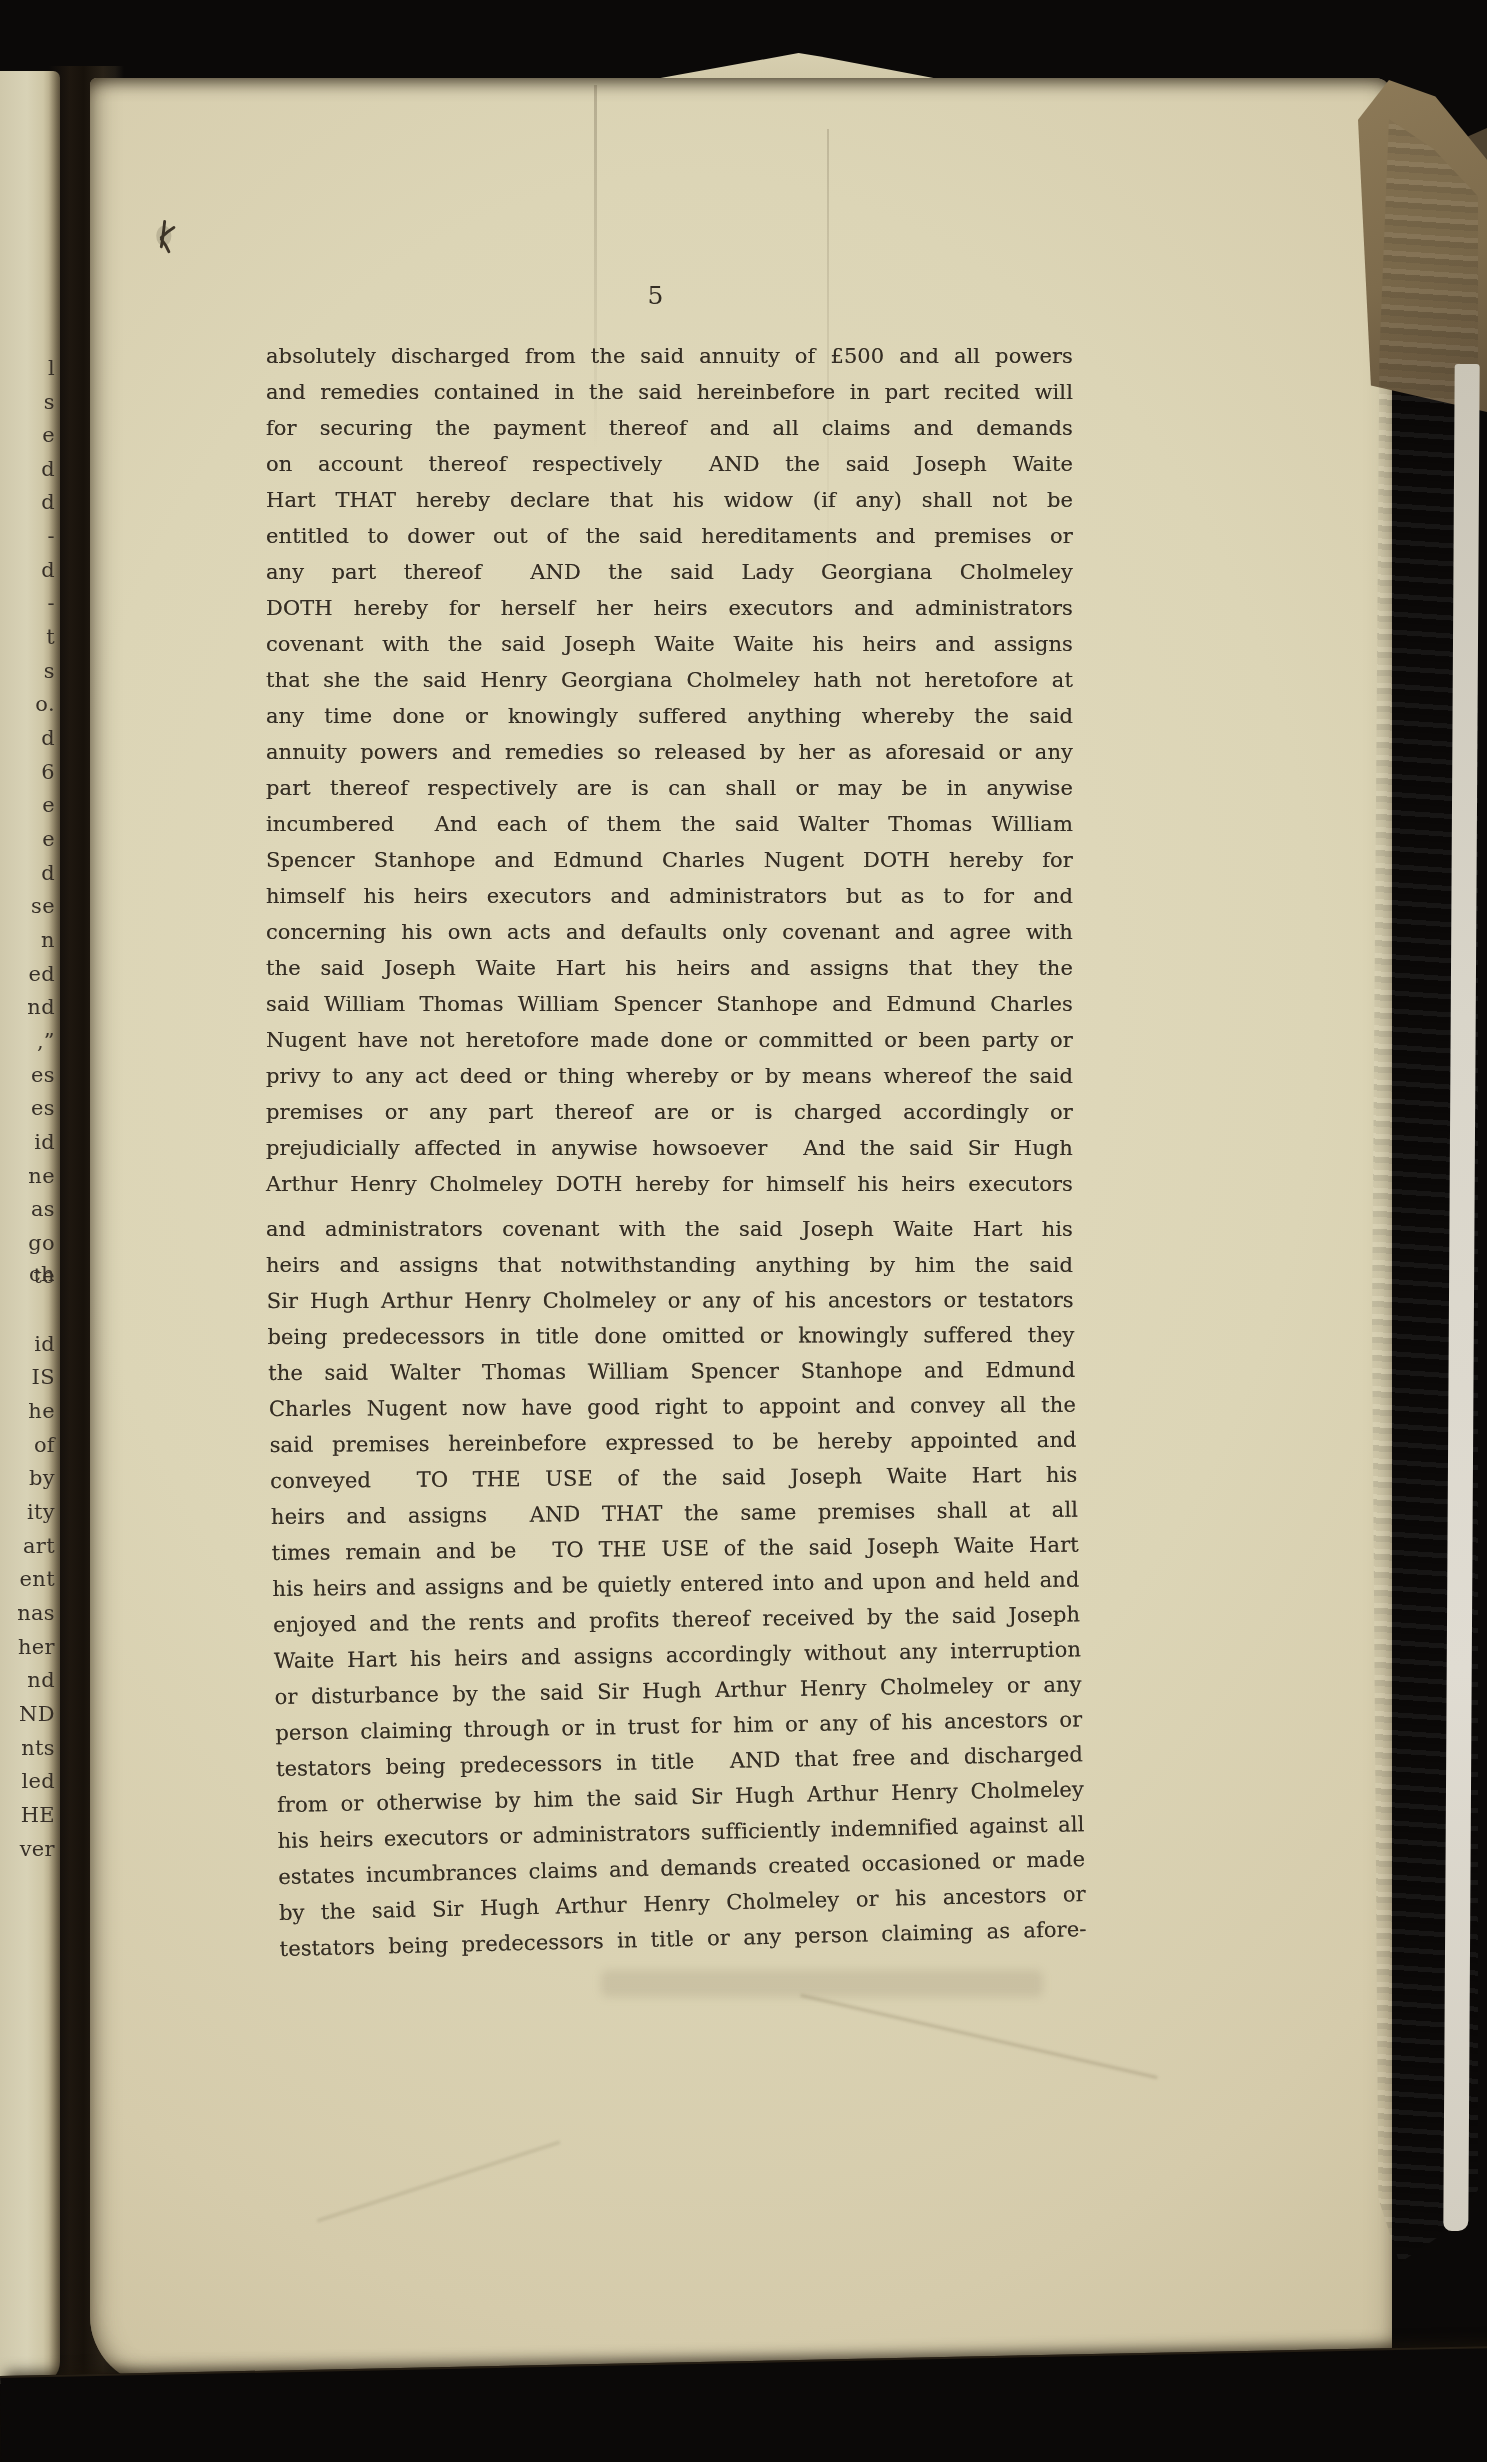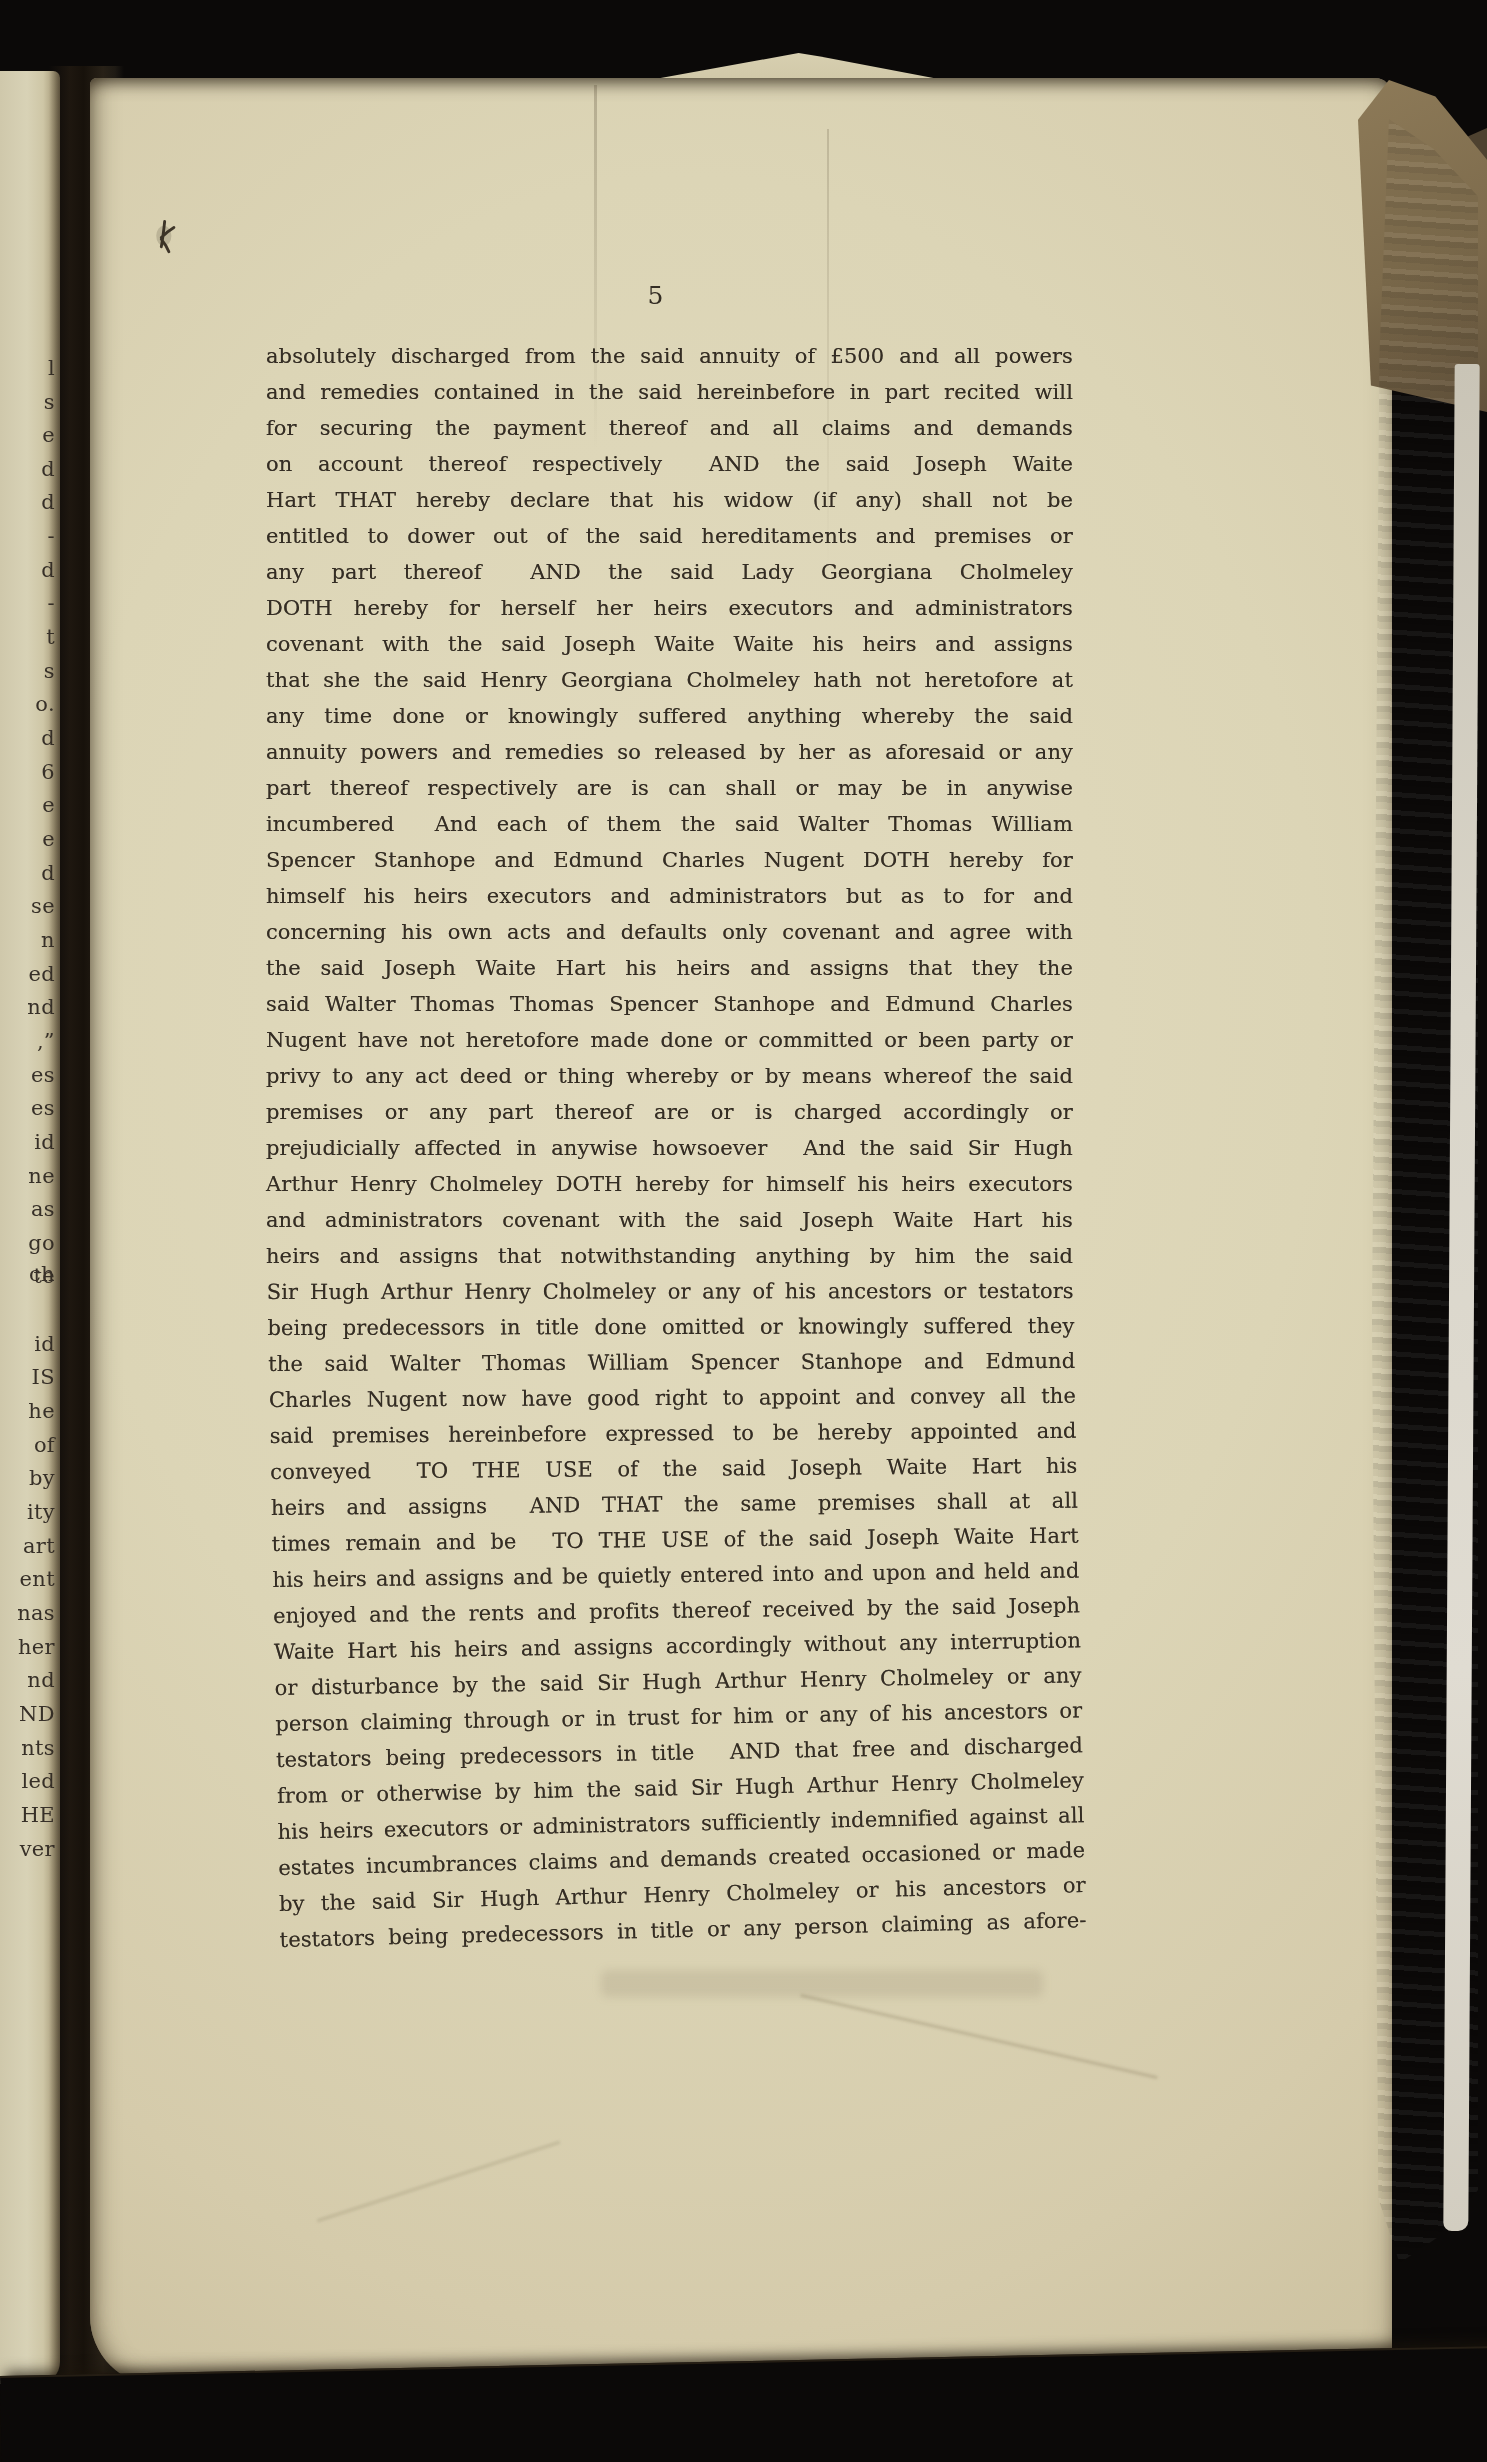--- a/index.html
+++ b/index.html
@@ -193,27 +193,27 @@
         <div class="text-line" style="transform: translateX(0px) rotate(0deg);">covenant with the said Joseph Waite Waite his heirs and assigns</div>
         <div class="text-line" style="transform: translateX(0px) rotate(0deg);">that she the said Henry Georgiana Cholmeley hath not heretofore at</div>
         <div class="text-line" style="transform: translateX(0px) rotate(0deg);">any time done or knowingly suffered anything whereby the said</div>
         <div class="text-line" style="transform: translateX(0px) rotate(0deg);">annuity powers and remedies so released by her as aforesaid or any</div>
         <div class="text-line" style="transform: translateX(0px) rotate(0deg);">part thereof respectively are is can shall or may be in anywise</div>
         <div class="text-line" style="transform: translateX(0px) rotate(0deg);">incumbered  And each of them the said Walter Thomas William</div>
         <div class="text-line" style="transform: translateX(0px) rotate(0deg);">Spencer Stanhope and Edmund Charles Nugent DOTH hereby for</div>
         <div class="text-line" style="transform: translateX(0px) rotate(0deg);">himself his heirs executors and administrators but as to for and</div>
         <div class="text-line" style="transform: translateX(0px) rotate(0deg);">concerning his own acts and defaults only covenant and agree with</div>
         <div class="text-line" style="transform: translateX(0px) rotate(0deg);">the said Joseph Waite Hart his heirs and assigns that they the</div>
-        <div class="text-line" style="transform: translateX(0px) rotate(0deg);">said Walter Thomas Thomas Spencer Stanhope and Edmund Charles</div>
+        <div class="text-line" style="transform: translateX(0px) rotate(0deg);">said William Thomas William Spencer Stanhope and Edmund Charles</div>
         <div class="text-line" style="transform: translateX(0px) rotate(0deg);">Nugent have not heretofore made done or committed or been party or</div>
         <div class="text-line" style="transform: translateX(0px) rotate(0deg);">privy to any act deed or thing whereby or by means whereof the said</div>
         <div class="text-line" style="transform: translateX(0px) rotate(0deg);">premises or any part thereof are or is charged accordingly or</div>
         <div class="text-line" style="transform: translateX(0px) rotate(0deg);">prejudicially affected in anywise howsoever  And the said Sir Hugh</div>
         <div class="text-line" style="transform: translateX(0px) rotate(0deg);">Arthur Henry Cholmeley DOTH hereby for himself his heirs executors</div>
-        <div class="text-line" style="transform: translateX(0px) rotate(0deg);">and administrators covenant with the said Joseph Waite Hart his</div>
+        <div class="text-line" style="transform: translateX(0px) rotate(0deg); margin-top: 9px;">and administrators covenant with the said Joseph Waite Hart his</div>
         <div class="text-line" style="transform: translateX(0px) rotate(0deg);">heirs and assigns that notwithstanding anything by him the said</div>
         <div class="text-line" style="transform: translateX(0.7px) rotate(-0.075deg);">Sir Hugh Arthur Henry Cholmeley or any of his ancestors or testators</div>
         <div class="text-line" style="transform: translateX(1.4px) rotate(-0.15deg);">being predecessors in title done omitted or knowingly suffered they</div>
         <div class="text-line" style="transform: translateX(2.2px) rotate(-0.225deg);">the said Walter Thomas William Spencer Stanhope and Edmund</div>
         <div class="text-line" style="transform: translateX(2.9px) rotate(-0.3deg);">Charles Nugent now have good right to appoint and convey all the</div>
         <div class="text-line" style="transform: translateX(3.6px) rotate(-0.375deg);">said premises hereinbefore expressed to be hereby appointed and</div>
         <div class="text-line" style="transform: translateX(4.3px) rotate(-0.45deg);">conveyed  TO THE USE of the said Joseph Waite Hart his</div>
         <div class="text-line" style="transform: translateX(5px) rotate(-0.525deg);">heirs and assigns  AND THAT the same premises shall at all</div>
         <div class="text-line" style="transform: translateX(5.8px) rotate(-0.6deg);">times remain and be  TO THE USE of the said Joseph Waite Hart</div>
         <div class="text-line" style="transform: translateX(6.5px) rotate(-0.675deg);">his heirs and assigns and be quietly entered into and upon and held and</div>

